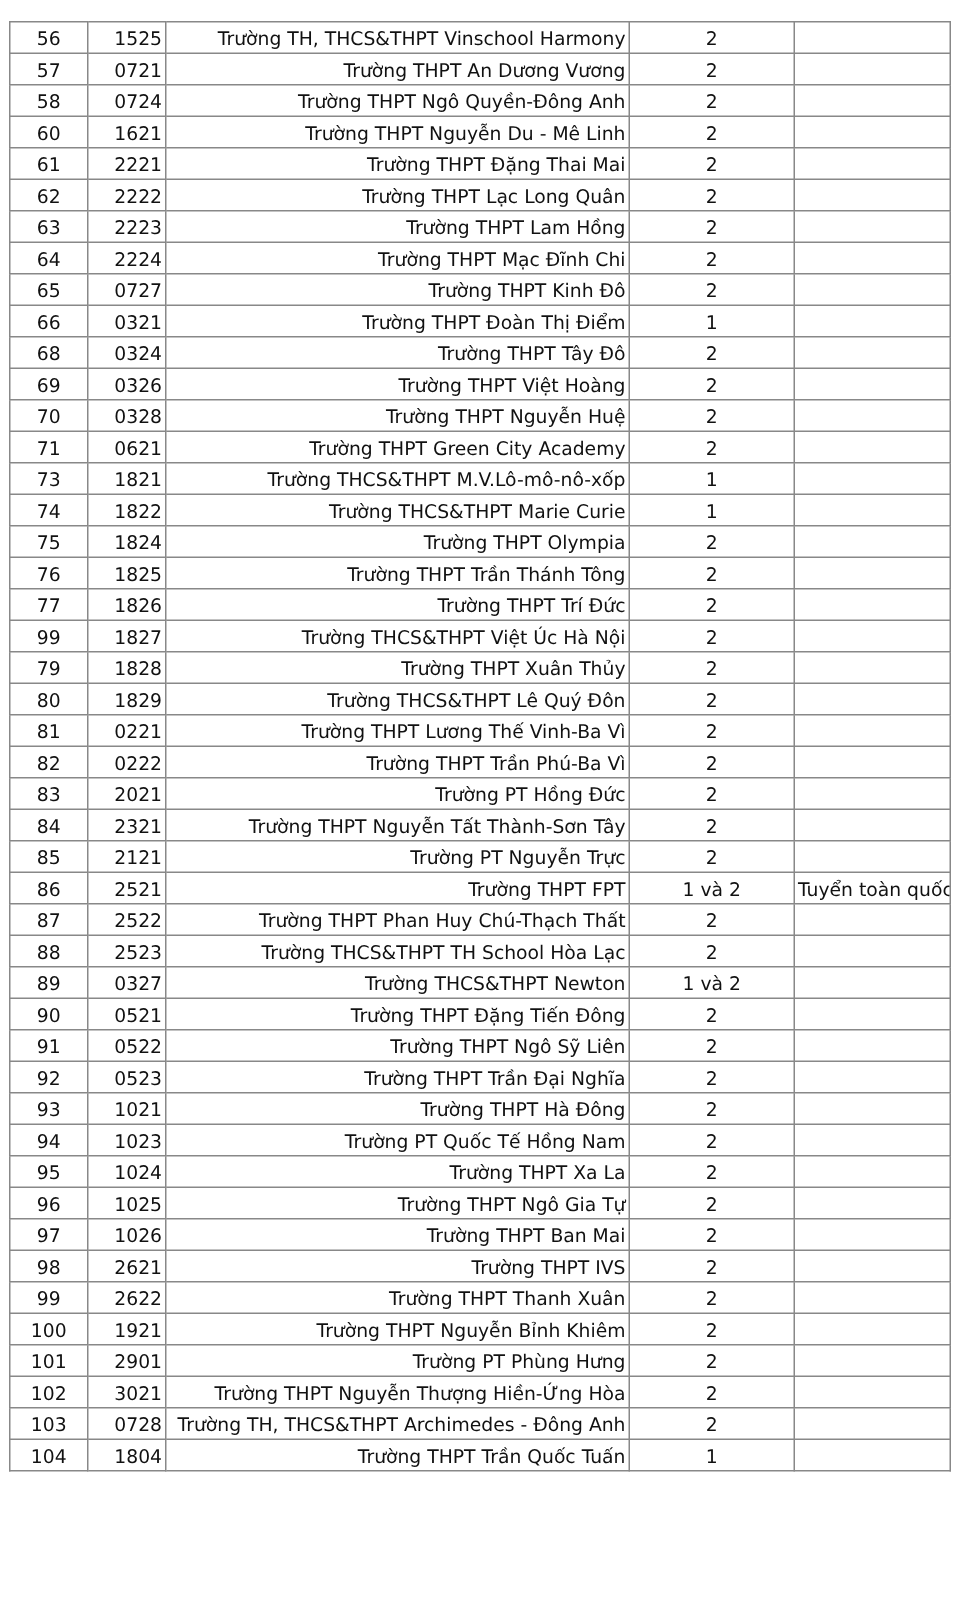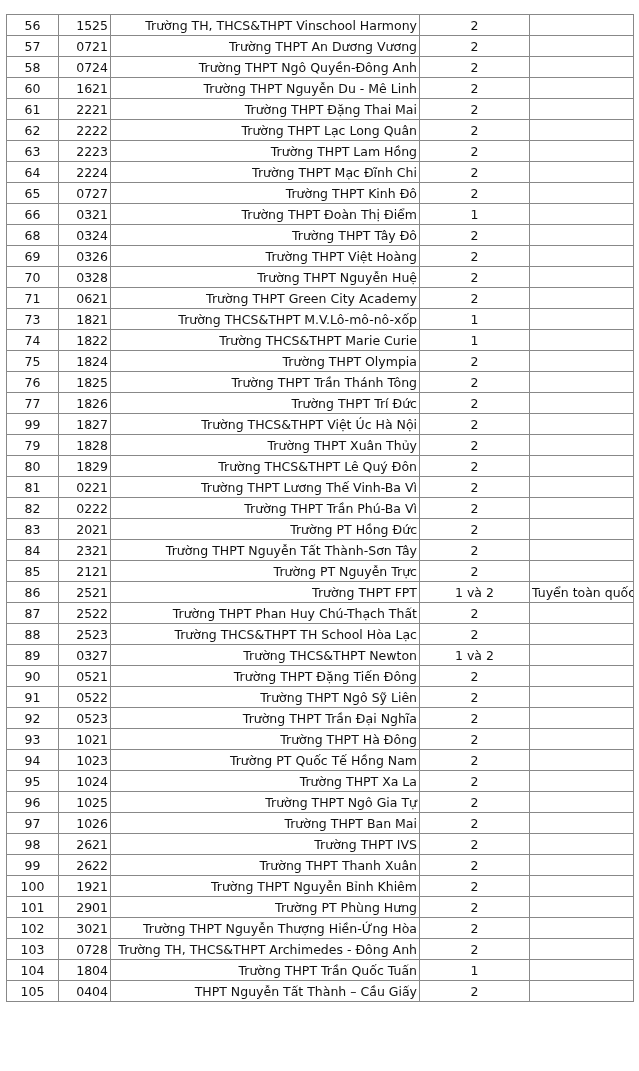--- a/index.html
+++ b/index.html
@@ -383,22 +383,15 @@
           <td class="cell-round">2</td>
           <td class="cell-note"></td>
         </tr>
         <tr>
           <td class="cell-no">104</td>
           <td class="cell-code">1804</td>
           <td class="cell-name">Trường THPT Trần Quốc Tuấn</td>
           <td class="cell-round">1</td>
           <td class="cell-note"></td>
         </tr>
-        <tr>
-          <td class="cell-no">105</td>
-          <td class="cell-code">0404</td>
-          <td class="cell-name">THPT Nguyễn Tất Thành – Cầu Giấy</td>
-          <td class="cell-round">2</td>
-          <td class="cell-note"></td>
-        </tr>
       </tbody>
   </table>
 </div>
 
 </body></html>

